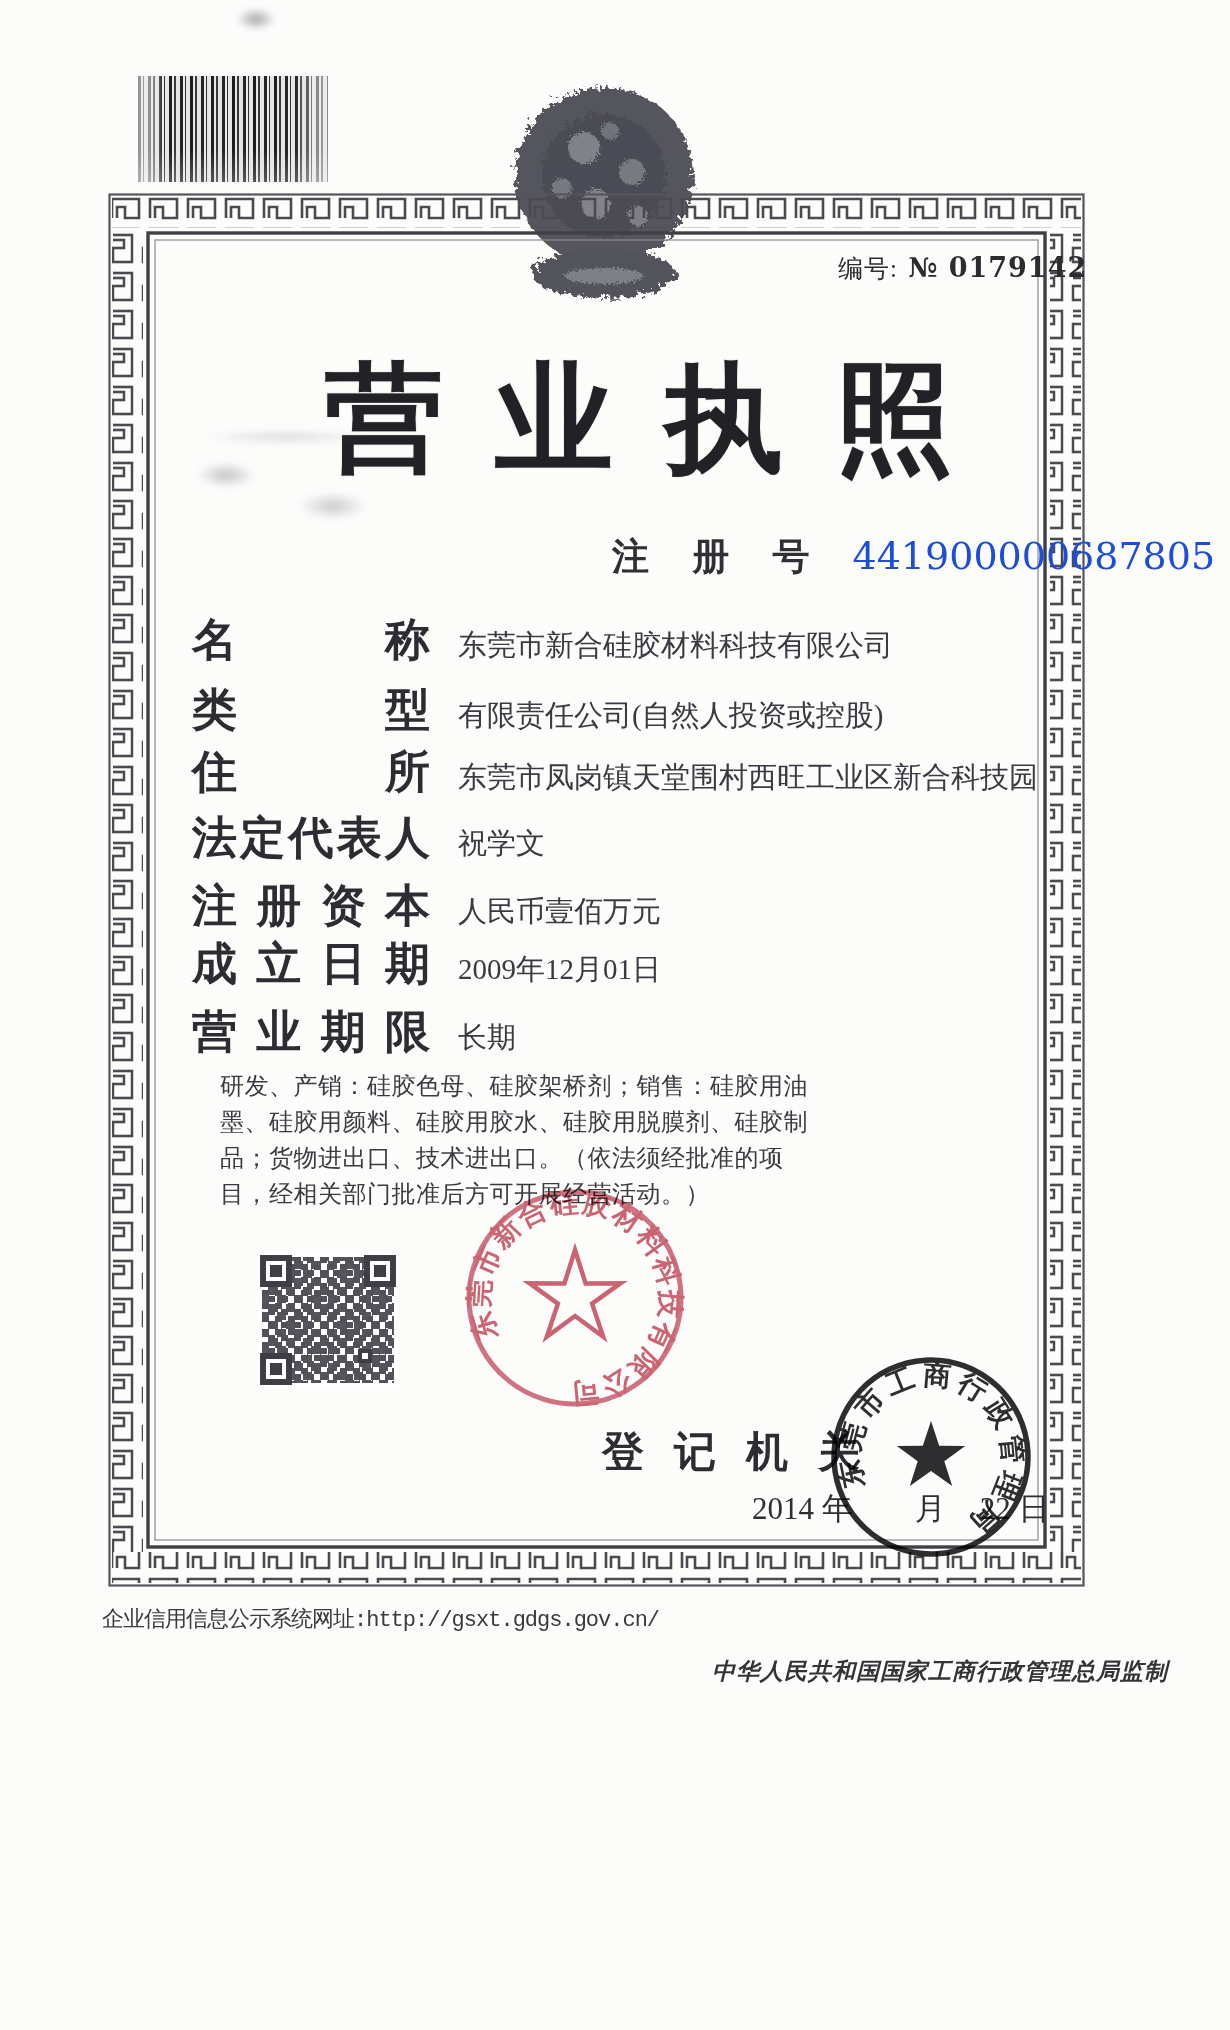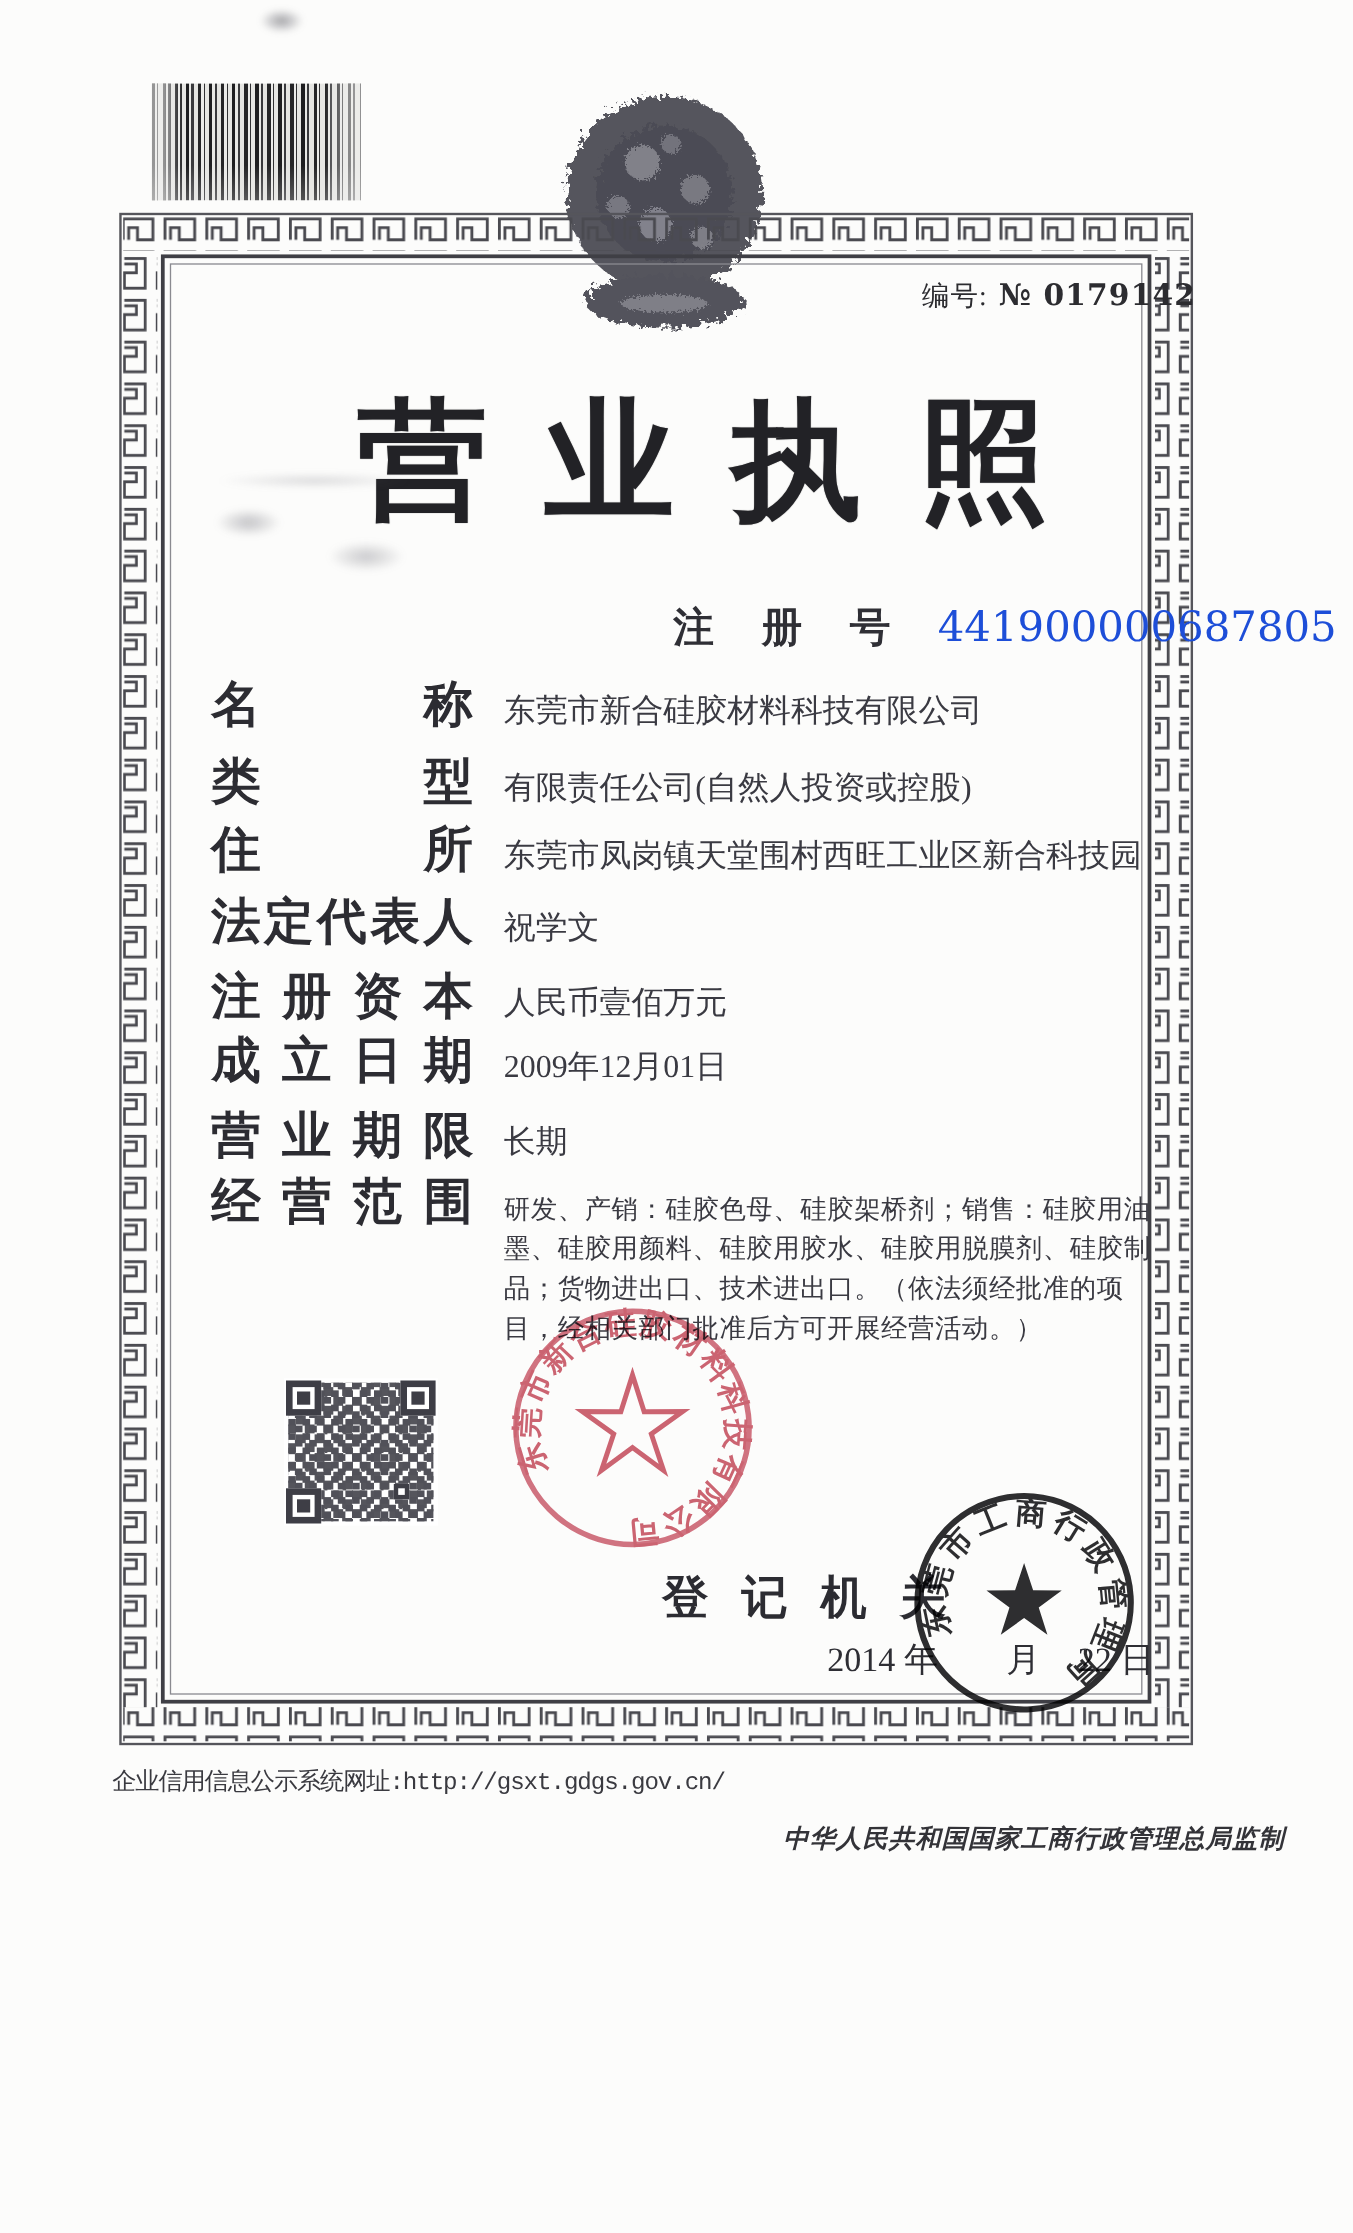--- a/index.html
+++ b/index.html
@@ -34,21 +34,21 @@
   
   .title{
     left:108px;top:352px;width:1062px;text-align:center;
     font-size:118px;font-weight:800;color:#222226;
     letter-spacing:52px;text-indent:52px;line-height:1.15;
     font-family:"Liberation Serif","DejaVu Serif",serif;
     text-shadow:0 0 1px rgba(30,30,30,.55);
   }
 
   
-  .regno{left:612px;top:546px;display:flex;align-items:baseline;text-align:right;}
+  .regno{left:612px;top:532px;display:flex;align-items:baseline;text-align:right;}
   .regno .rlabel{font-size:37px;letter-spacing:17px;font-weight:600;color:#2f2f35;}
   .regno .rvalue{font-size:38px;margin-left:26px;color:#1d4ed8;font-family:"DejaVu Serif",serif;}
 
   
   .row{position:absolute;left:192px;display:flex;align-items:baseline;width:860px;}
   .flabel{
     width:238px;font-size:45px;font-weight:600;color:#2c2c32;
     text-align:justify;text-align-last:justify;line-height:1.1;
     font-family:"Liberation Serif","DejaVu Serif",serif;flex:none;
   }
@@ -177,21 +177,20 @@
 </div>
 <div class="row" style="top:940px">
   <div class="flabel">成立日期</div>
   <div class="fvalue">2009年12月01日</div>
 </div>
 <div class="row" style="top:1008px">
   <div class="flabel">营业期限</div>
   <div class="fvalue">长期</div>
 </div>
 <div class="row" style="top:1068px">
-  <div class="flabel">经营范围</div>
   <div class="fvalue small">研发、产销：硅胶色母、硅胶架桥剂；销售：硅胶用油墨、硅胶用颜料、硅胶用胶水、硅胶用脱膜剂、硅胶制品；货物进出口、技术进出口。（依法须经批准的项目，经相关部门批准后方可开展经营活动。）</div>
 </div>
 
 <div class="abs qr">
   <div class="mods"></div>
   <div class="finder f-tl"></div>
   <div class="finder f-tr"></div>
   <div class="finder f-bl"></div>
   <div class="f-sm"></div>
 </div>

